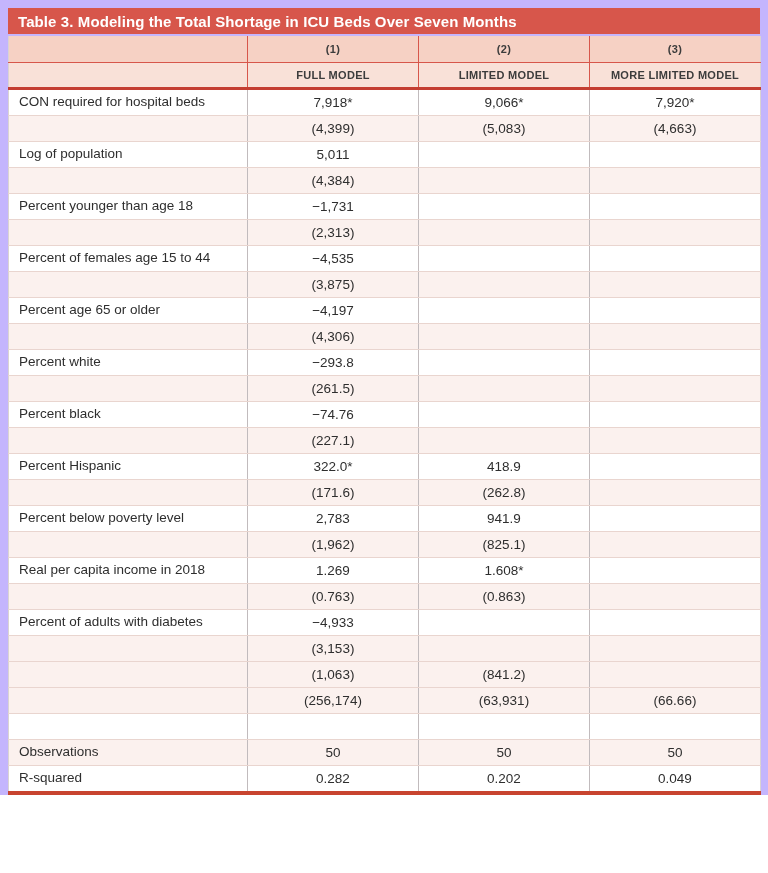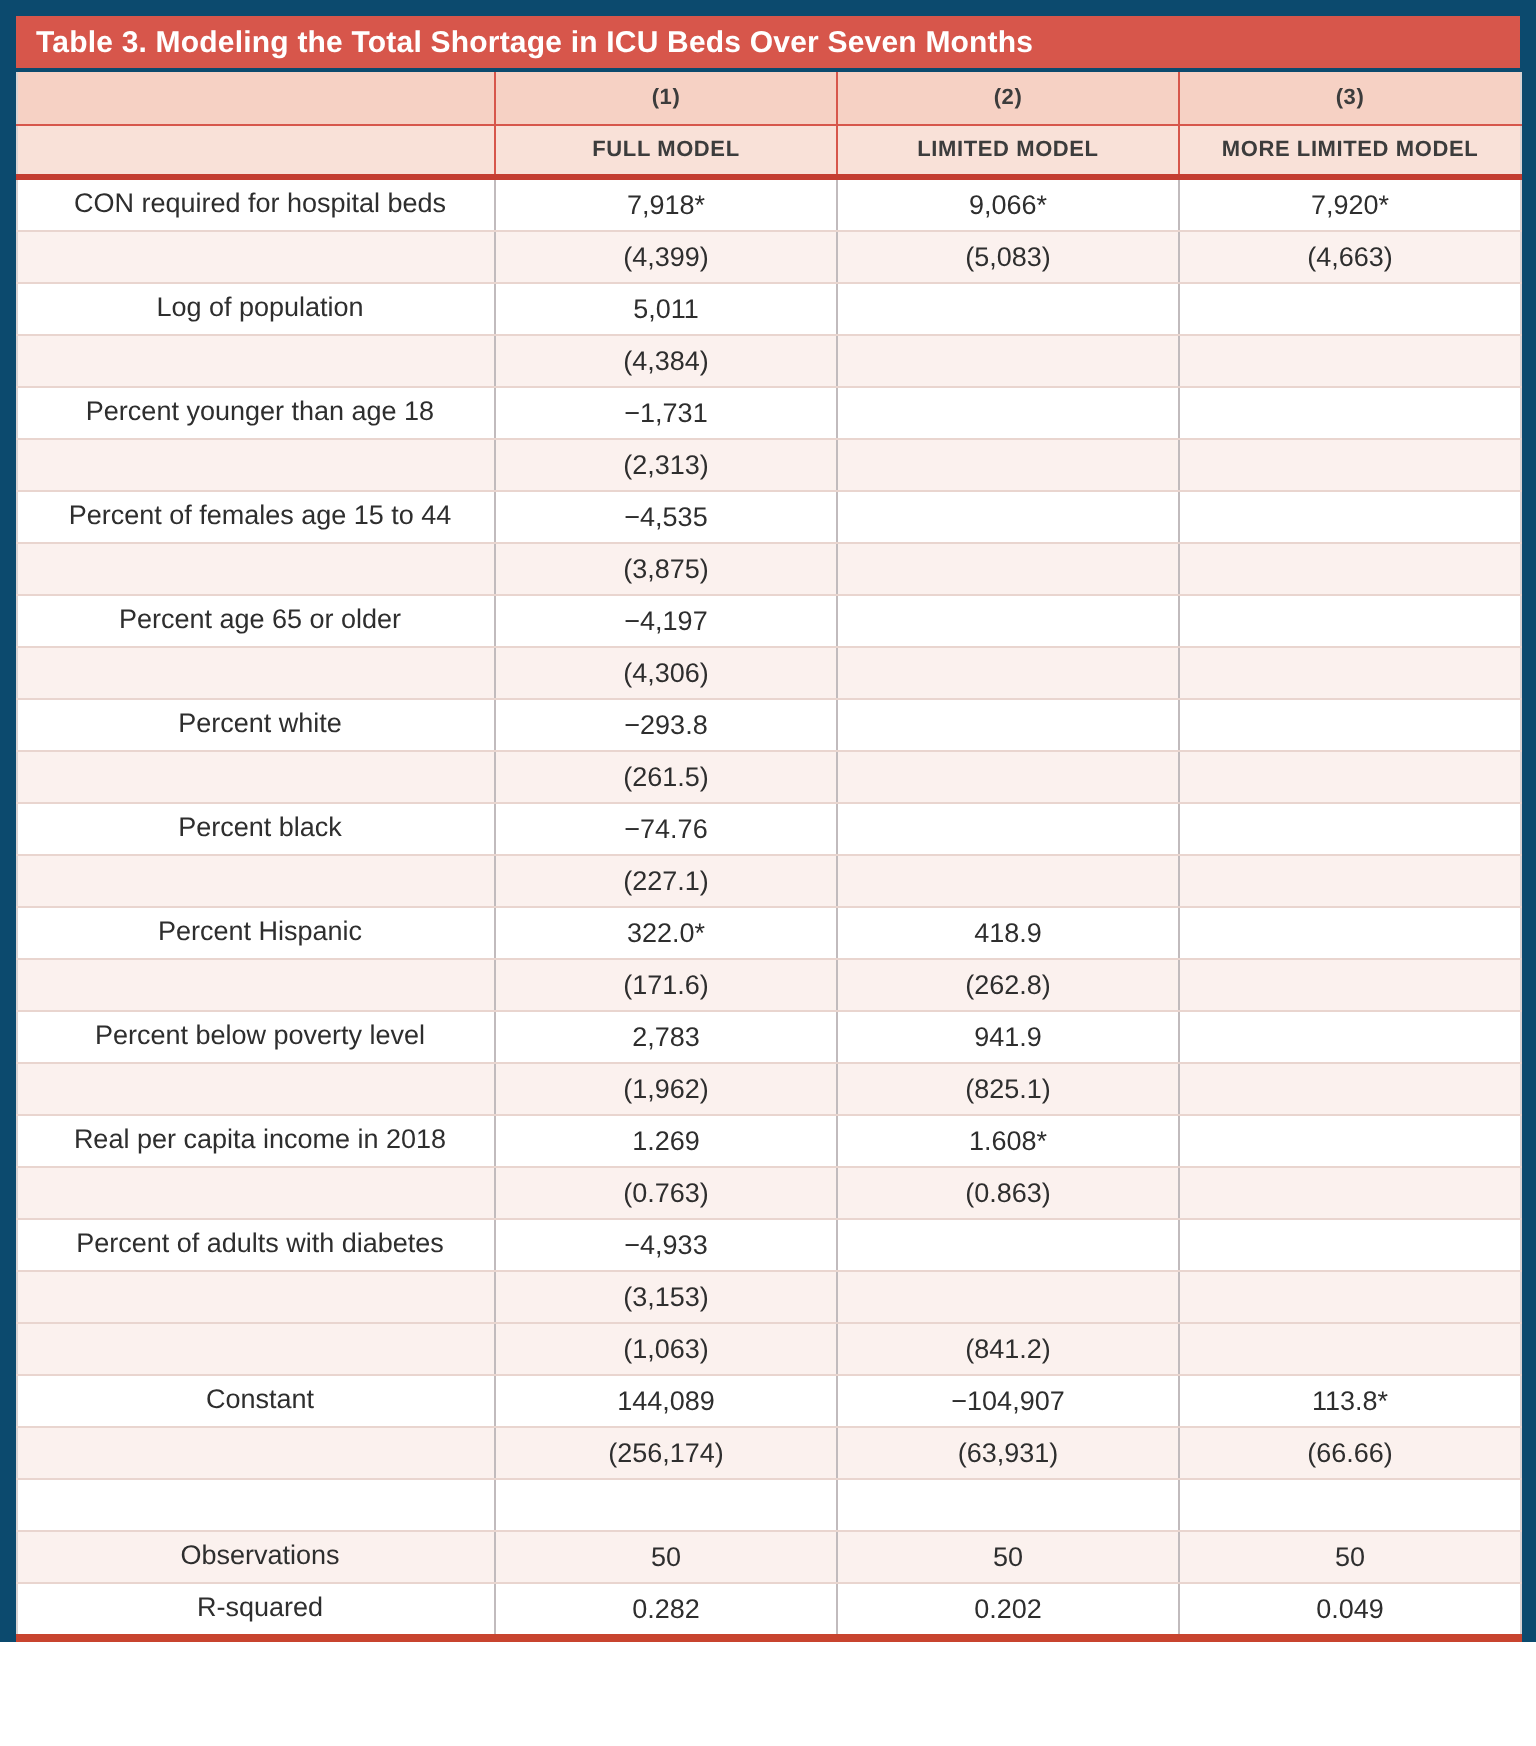--- a/index.html
+++ b/index.html
@@ -5,21 +5,21 @@
   html, body {
     margin: 0;
     padding: 0;
     background: #ffffff;
     font-family: "Liberation Sans", sans-serif;
   }
   .page {
     width: 768px;
     box-sizing: border-box;
     padding: 8px 8px 0 8px;
-    background: #0c4a6e;
+    background: #c4b5fd;
   }
   .title-bar {
     width: 752px;
     box-sizing: border-box;
     height: 26px;
     background: var(--title-bar-bg, #d7564b);
     color: var(--title-text, #ffffff);
     font-size: 15px;
     font-weight: bold;
     display: flex;
@@ -68,21 +68,21 @@
     vertical-align: middle;
     background: #ffffff;
   }
   tbody td + td {
     border-left: 1px solid var(--column-line, #c1bbbd);
   }
   tbody tr.shade td {
     background: var(--shade-row-bg, #fbf1ee);
   }
   tbody td.label {
-    text-align: center;
+    text-align: left;
     padding-left: 10px;
     padding-right: 6px;
     line-height: 1.25;
   }
   tbody td.val {
     text-align: center;
   }
   tbody tr.tall td {
     height: 44px;
     vertical-align: top;
@@ -254,26 +254,20 @@
           <td class="val">(3,153)</td>
           <td class="val"></td>
           <td class="val"></td>
         </tr>
         <tr class="shade">
           <td class="label"></td>
           <td class="val">(1,063)</td>
           <td class="val">(841.2)</td>
           <td class="val"></td>
         </tr>
-        <tr>
-          <td class="label">Constant</td>
-          <td class="val">144,089</td>
-          <td class="val">−104,907</td>
-          <td class="val">113.8*</td>
-        </tr>
         <tr class="shade">
           <td class="label"></td>
           <td class="val">(256,174)</td>
           <td class="val">(63,931)</td>
           <td class="val">(66.66)</td>
         </tr>
         <tr>
           <td class="label"></td>
           <td class="val"></td>
           <td class="val"></td>

